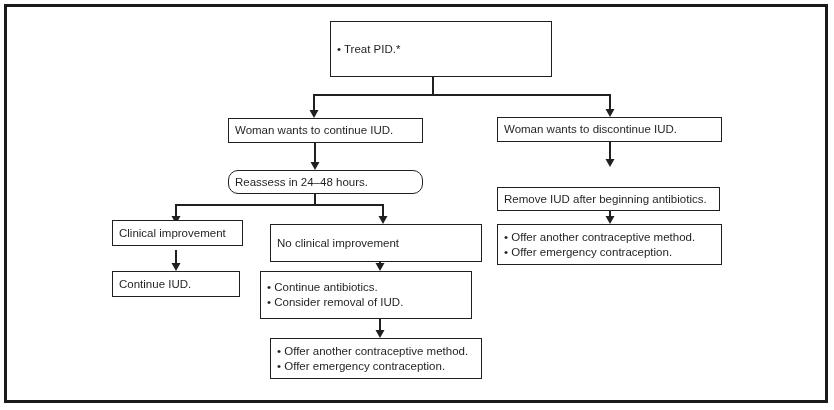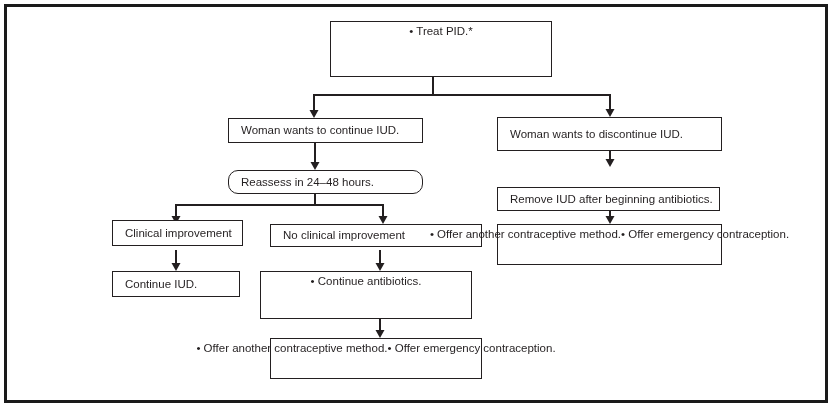--- a/index.html
+++ b/index.html
@@ -25,26 +25,26 @@
   .node {
     position: absolute;
     background: #ffffff;
     border: 1.5px solid #231f20;
     font-size: 11.5px;
     line-height: 15px;
   }
   .node.single {
     display: flex;
     align-items: center;
-    padding: 0 12px;
+    padding: 0 6px;
     white-space: nowrap;
   }
   .node.multi {
     display: flex;
-    flex-direction: row;
+    flex-direction: column;
     justify-content: center;
     padding: 2px 6px;
     white-space: nowrap;
   }
 </style>
 </head>
 <body>
 
 <div class="frame"></div>
 
@@ -100,46 +100,47 @@
 </svg>
 
 <div class="node multi" style="left:330px; top:21px; width:222px; height:56px;">
   <div>• Treat PID.*</div>
 </div>
 
 <div class="node single" style="left:228px; top:118px; width:195px; height:25px;">
   <span>Woman wants to continue IUD.</span>
 </div>
 
-<div class="node single" style="left:497px; top:117px; width:225px; height:34px;">
+<div class="node single" style="left:497px; top:117px; width:225px; height:25px;">
   <span>Woman wants to discontinue IUD.</span>
 </div>
 
 <div class="node single" style="left:228px; top:170px; width:195px; height:24px;border-radius:10px;">
   <span>Reassess in 24–48 hours.</span>
 </div>
 
 <div class="node single" style="left:497px; top:167px; width:223px; height:24px;margin-top:20px;">
   <span>Remove IUD after beginning antibiotics.</span>
 </div>
 
 <div class="node single" style="left:112px; top:208px; width:131px; height:26px;margin-top:12px;">
   <span>Clinical improvement</span>
 </div>
 
-<div class="node single" style="left:270px; top:224px; width:212px; height:23px;">
+<div class="node single" style="left:270px; top:224px; width:212px; height:38px;">
   <span>No clinical improvement</span>
 </div>
 
 <div class="node single" style="left:112px; top:271px; width:128px; height:26px;">
   <span>Continue IUD.</span>
 </div>
 
 <div class="node multi" style="left:260px; top:271px; width:212px; height:48px;">
   <div>• Continue antibiotics.</div>
+  <div>• Consider removal of IUD.</div>
 </div>
 
 <div class="node multi" style="left:270px; top:338px; width:212px; height:41px;">
   <div>• Offer another contraceptive method.</div>
   <div>• Offer emergency contraception.</div>
 </div>
 
 <div class="node multi" style="left:497px; top:224px; width:225px; height:41px;">
   <div>• Offer another contraceptive method.</div>
   <div>• Offer emergency contraception.</div>

